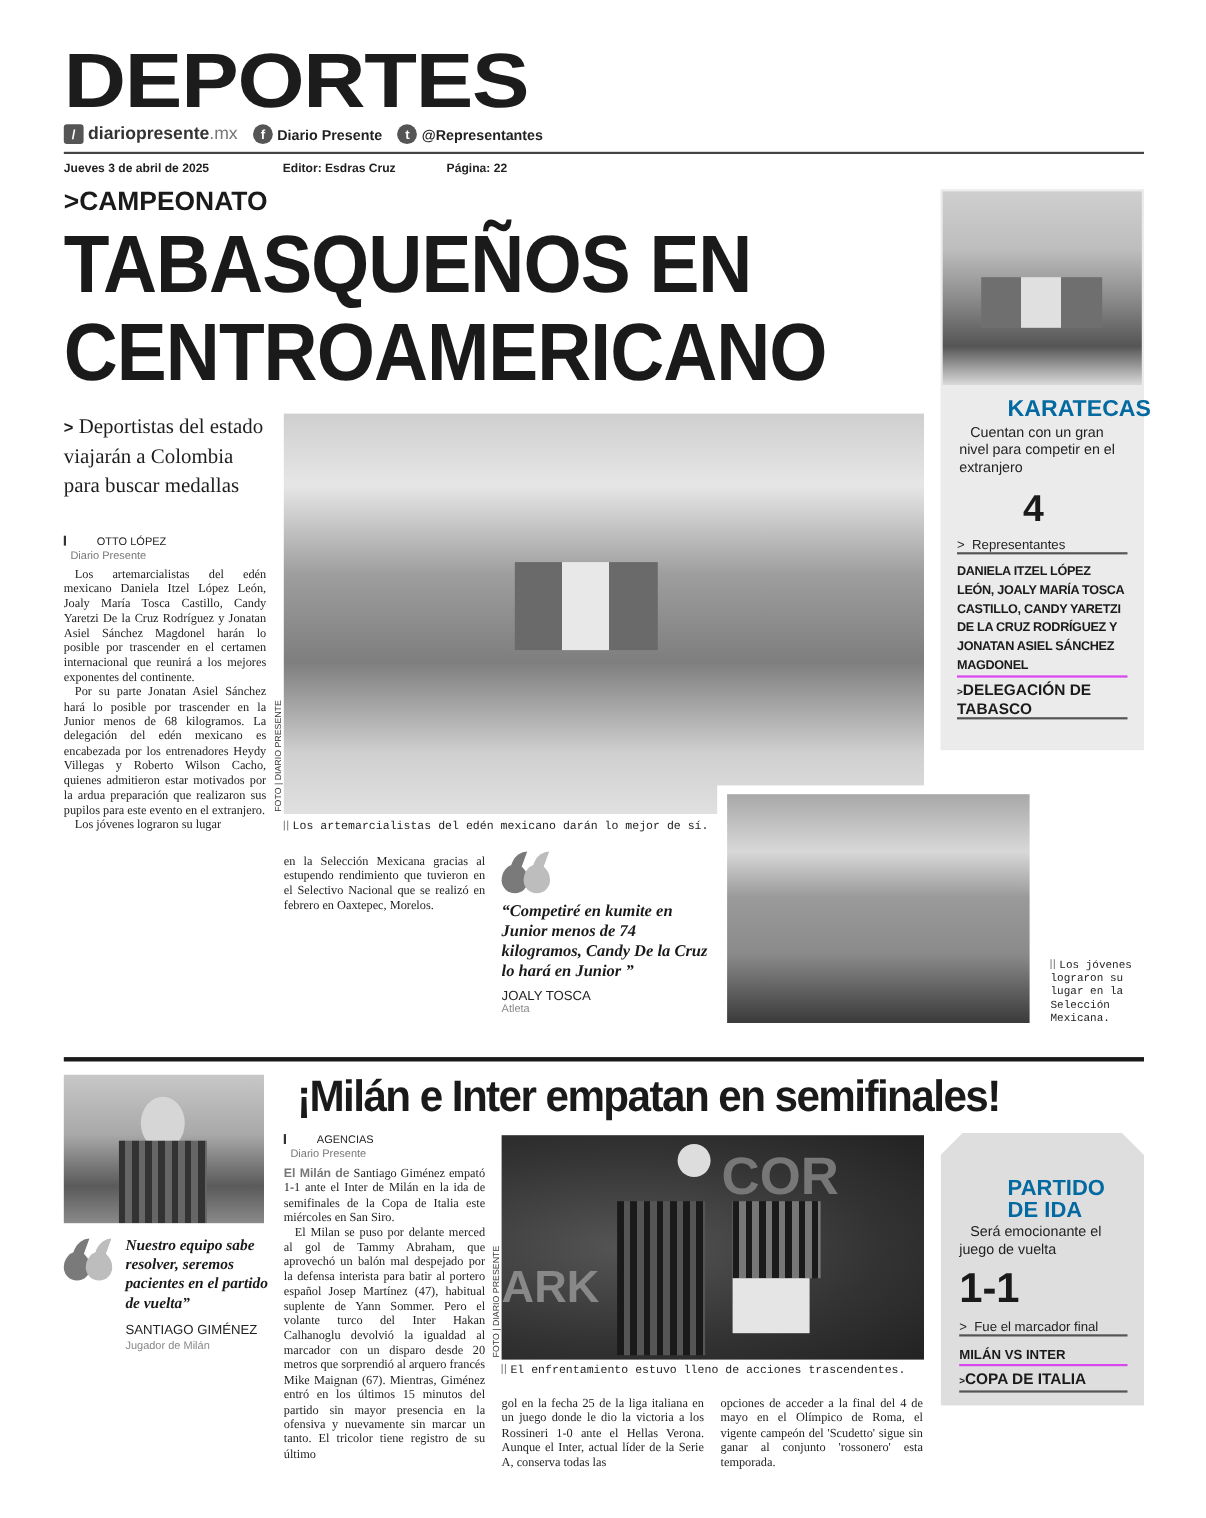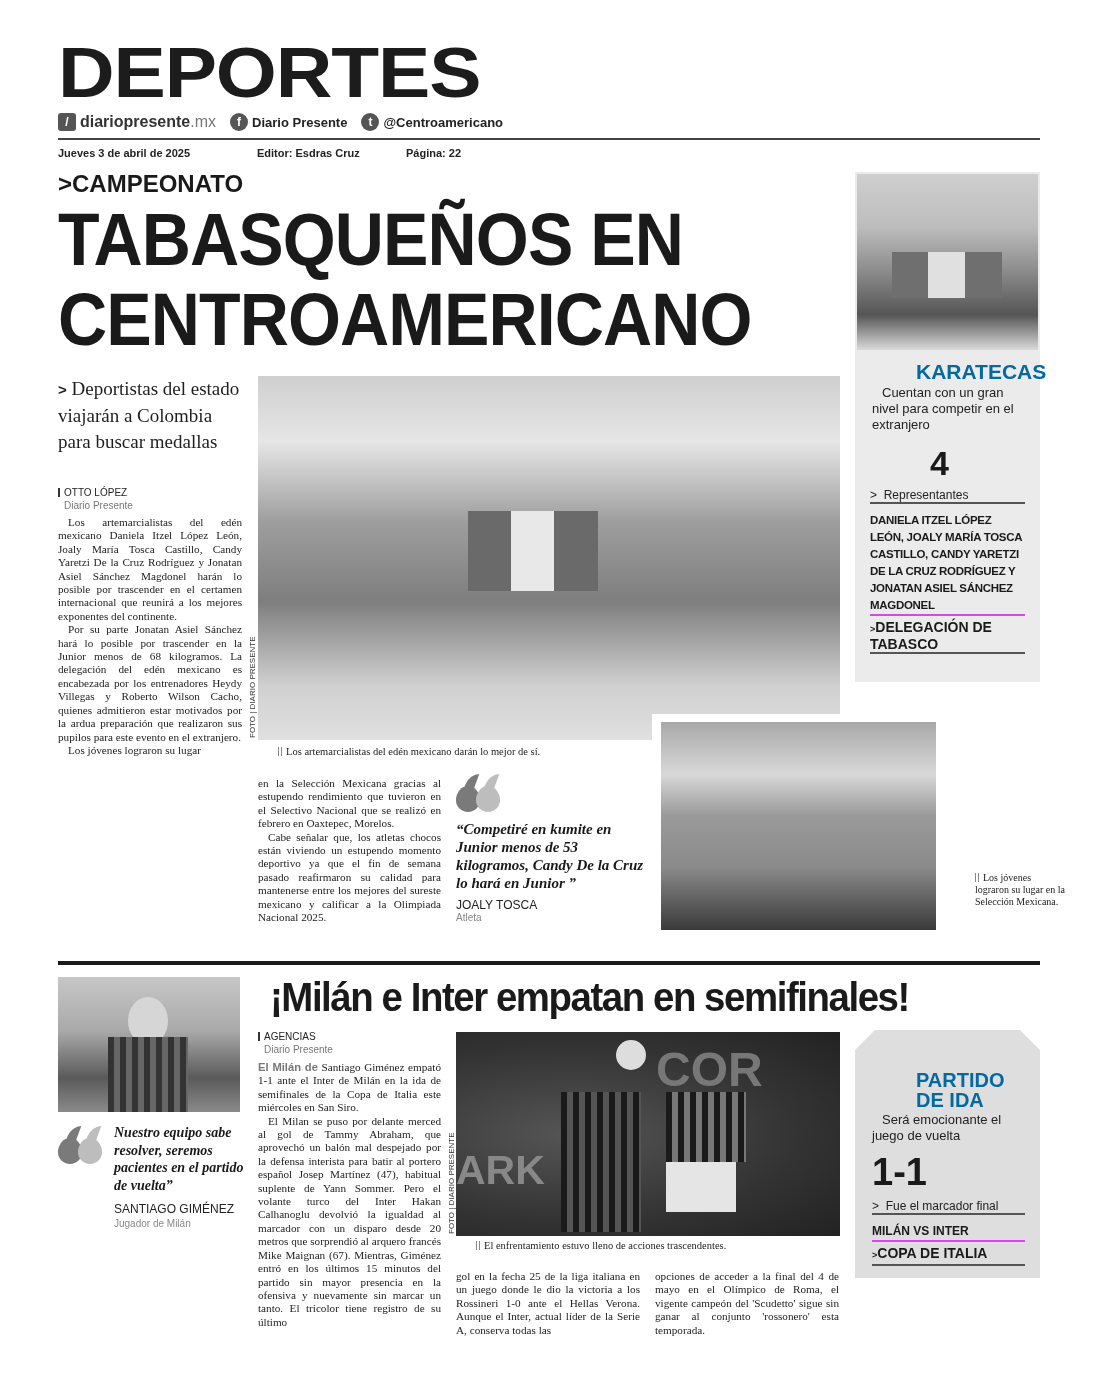--- a/index.html
+++ b/index.html
@@ -15,31 +15,31 @@
   .ic { display: inline-block; width: 18px; height: 18px; border-radius: 3px; background: #555; color: #fff; font-size: 12px; text-align: center; line-height: 18px; font-weight: bold; }
   .ic.round { border-radius: 50%; }
   .hr-top { left: 58px; top: 138px; width: 982px; height: 2px; background: #444; }
   .meta { top: 147px; font-family: "Liberation Sans", sans-serif; font-size: 11px; font-weight: bold; color: #222; }
 
   .kicker { left: 58px; top: 170px; font-family: "Liberation Sans", sans-serif; font-weight: 900; font-size: 24px; color: #1a1a1a; }
   .headline { left: 58px; top: 200px; font-family: "Liberation Sans", sans-serif; font-weight: 900; font-size: 74px; line-height: 80px; color: #1a1a1a; letter-spacing: -1px; transform: scaleX(0.92); transform-origin: left top; }
 
   .deck { left: 58px; top: 376px; width: 190px; font-size: 19px; line-height: 26px; color: #1e1e1e; }
   .byline { font-family: "Liberation Sans", sans-serif; font-size: 10px; line-height: 13px; }
-  .byline .name { color: #222; }
+  .byline .name { color: #222; margin-left: 24px; }
   .byline .src { color: #777; padding-left: 6px; }
   .byline .bar { display: inline-block; width: 2px; height: 9px; background: #333; margin-right: 4px; vertical-align: -1px; }
 
   .body-col { font-size: 11.2px; line-height: 13.4px; color: #222; text-align: justify; hyphens: auto; }
   .body-col p { text-indent: 10px; }
   .body-col p.first { text-indent: 0; }
   .lead { font-family: "Liberation Sans", sans-serif; font-weight: bold; color: #777; }
 
   .photo { background: linear-gradient(160deg, #d9d9d9 0%, #b8b8b8 35%, #8d8d8d 60%, #6a6a6a 100%); overflow: hidden; }
-  .photo-caption { font-family: Liberation Serif, serif; font-size: 10.5px; color: #222; margin-left: 20px; }
+  .photo-caption { font-family: Liberation Mono, monospace; font-size: 10.5px; color: #222; }
   .photo-caption .mk, .cap-mk { display: inline-block; width: 4px; height: 9px; border-left: 1px solid #888; border-right: 1px solid #888; margin-right: 4px; vertical-align: -1px; }
   .credit { font-family: "Liberation Sans", sans-serif; font-size: 8px; color: #333; transform: rotate(-90deg); transform-origin: left top; white-space: nowrap; }
 
   .quote-mark { width: 50px; height: 40px; position: relative; }
   .quote-mark .q1, .quote-mark .q2 { position: absolute; width: 24px; height: 26px; border-radius: 50% 50% 50% 50% / 55% 55% 45% 45%; top: 12px; }
   .quote-mark .q1 { left: 0; background: #7a7a7a; }
   .quote-mark .q2 { left: 20px; background: #bdbdbd; }
   .quote-mark .t1, .quote-mark .t2 { position: absolute; top: 0; width: 10px; height: 18px; border-radius: 10px 0 0 0; }
   .quote-mark .t1 { left: 10px; background: #7a7a7a; transform: skewX(-20deg); }
   .quote-mark .t2 { left: 30px; background: #bdbdbd; transform: skewX(-20deg); }
@@ -68,21 +68,21 @@
   <div class="item">
     <span class="ic">/</span>
     <span class="site"><b>diariopresente</b><span style="color:#777">.mx</span></span>
   </div>
   <div class="item">
     <span class="ic round">f</span>
     <span>Diario Presente</span>
   </div>
   <div class="item">
     <span class="ic round">t</span>
-    <span>@Centroamericano</span>
+    <span>@Representantes</span>
   </div>
 </div>
 <div class="abs hr-top"></div>
 <div class="abs meta" style="left:58px">Jueves 3 de abril de 2025</div>
 <div class="abs meta" style="left:257px">Editor: Esdras Cruz</div>
 <div class="abs meta" style="left:406px">Página: 22</div>
 
 <div class="abs kicker">
   <span>&gt;</span><span>CAMPEONATO</span>
 </div>
@@ -110,31 +110,30 @@
 <div class="abs photo" style="left:258px; top:376px; width:582px; height:364px; background: linear-gradient(180deg,#cfcfcf 0%,#e6e6e6 18%,#9e9e9e 40%,#7e7e7e 62%,#d0d0d0 85%,#e0e0e0 100%);">
   <div style="position:absolute; left:210px; top:135px; width:130px; height:80px; background:linear-gradient(90deg,#6a6a6a 33%,#e8e8e8 33%,#e8e8e8 66%,#6a6a6a 66%);"></div>
 </div>
 <div class="abs credit" style="left:248px; top:738px;">FOTO | DIARIO PRESENTE</div>
 <div class="abs photo-caption" style="left:258px; top:746px;">
   <span class="mk"></span><span>Los artemarcialistas del edén mexicano darán lo mejor de sí.</span>
 </div>
 
 <div class="abs body-col" style="left:258px; top:777px; width:183px;">
   <p class="first">en la Selección Mexicana gracias al estupendo rendimiento que tuvieron en el Selectivo Nacional que se realizó en febrero en Oaxtepec, Morelos.</p>
-  <p>Cabe señalar que, los atletas chocos están viviendo un estupendo momento deportivo ya que el fin de semana pasado reafirmaron su calidad para mantenerse entre los mejores del sureste mexicano y calificar a la Olimpiada Nacional 2025.</p>
 </div>
 
 <div class="abs" style="left:456px; top:774px; width:190px;">
   <div class="quote-mark">
       <div class="t1"></div>
       <div class="t2"></div>
       <div class="q1"></div>
       <div class="q2"></div>
     </div>
-  <div class="quote-text" style="margin-top:6px">“Competiré en kumite en Junior menos de 53 kilogramos, Candy De la Cruz lo hará en Junior ”</div>
+  <div class="quote-text" style="margin-top:6px">“Competiré en kumite en Junior menos de 74 kilogramos, Candy De la Cruz lo hará en Junior ”</div>
   <div class="quote-name" style="margin-top:6px">JOALY TOSCA</div>
   <div class="quote-role">Atleta</div>
 </div>
 
 <div class="abs" style="left:652px; top:714px; width:286px; height:220px; background:#fff;"></div>
 <div class="abs photo" style="left:661px; top:722px; width:275px; height:208px; background: linear-gradient(180deg,#a8a8a8 0%,#d8d8d8 25%,#9a9a9a 45%,#8a8a8a 70%,#3a3a3a 100%);"></div>
 <div class="abs photo-caption" style="left:955px; top:872px; width:90px; line-height:12px; font-size:10px;">
   <span class="mk"></span><span>Los jóvenes lograron su lugar en la Selección Mexicana.</span>
 </div>
 

